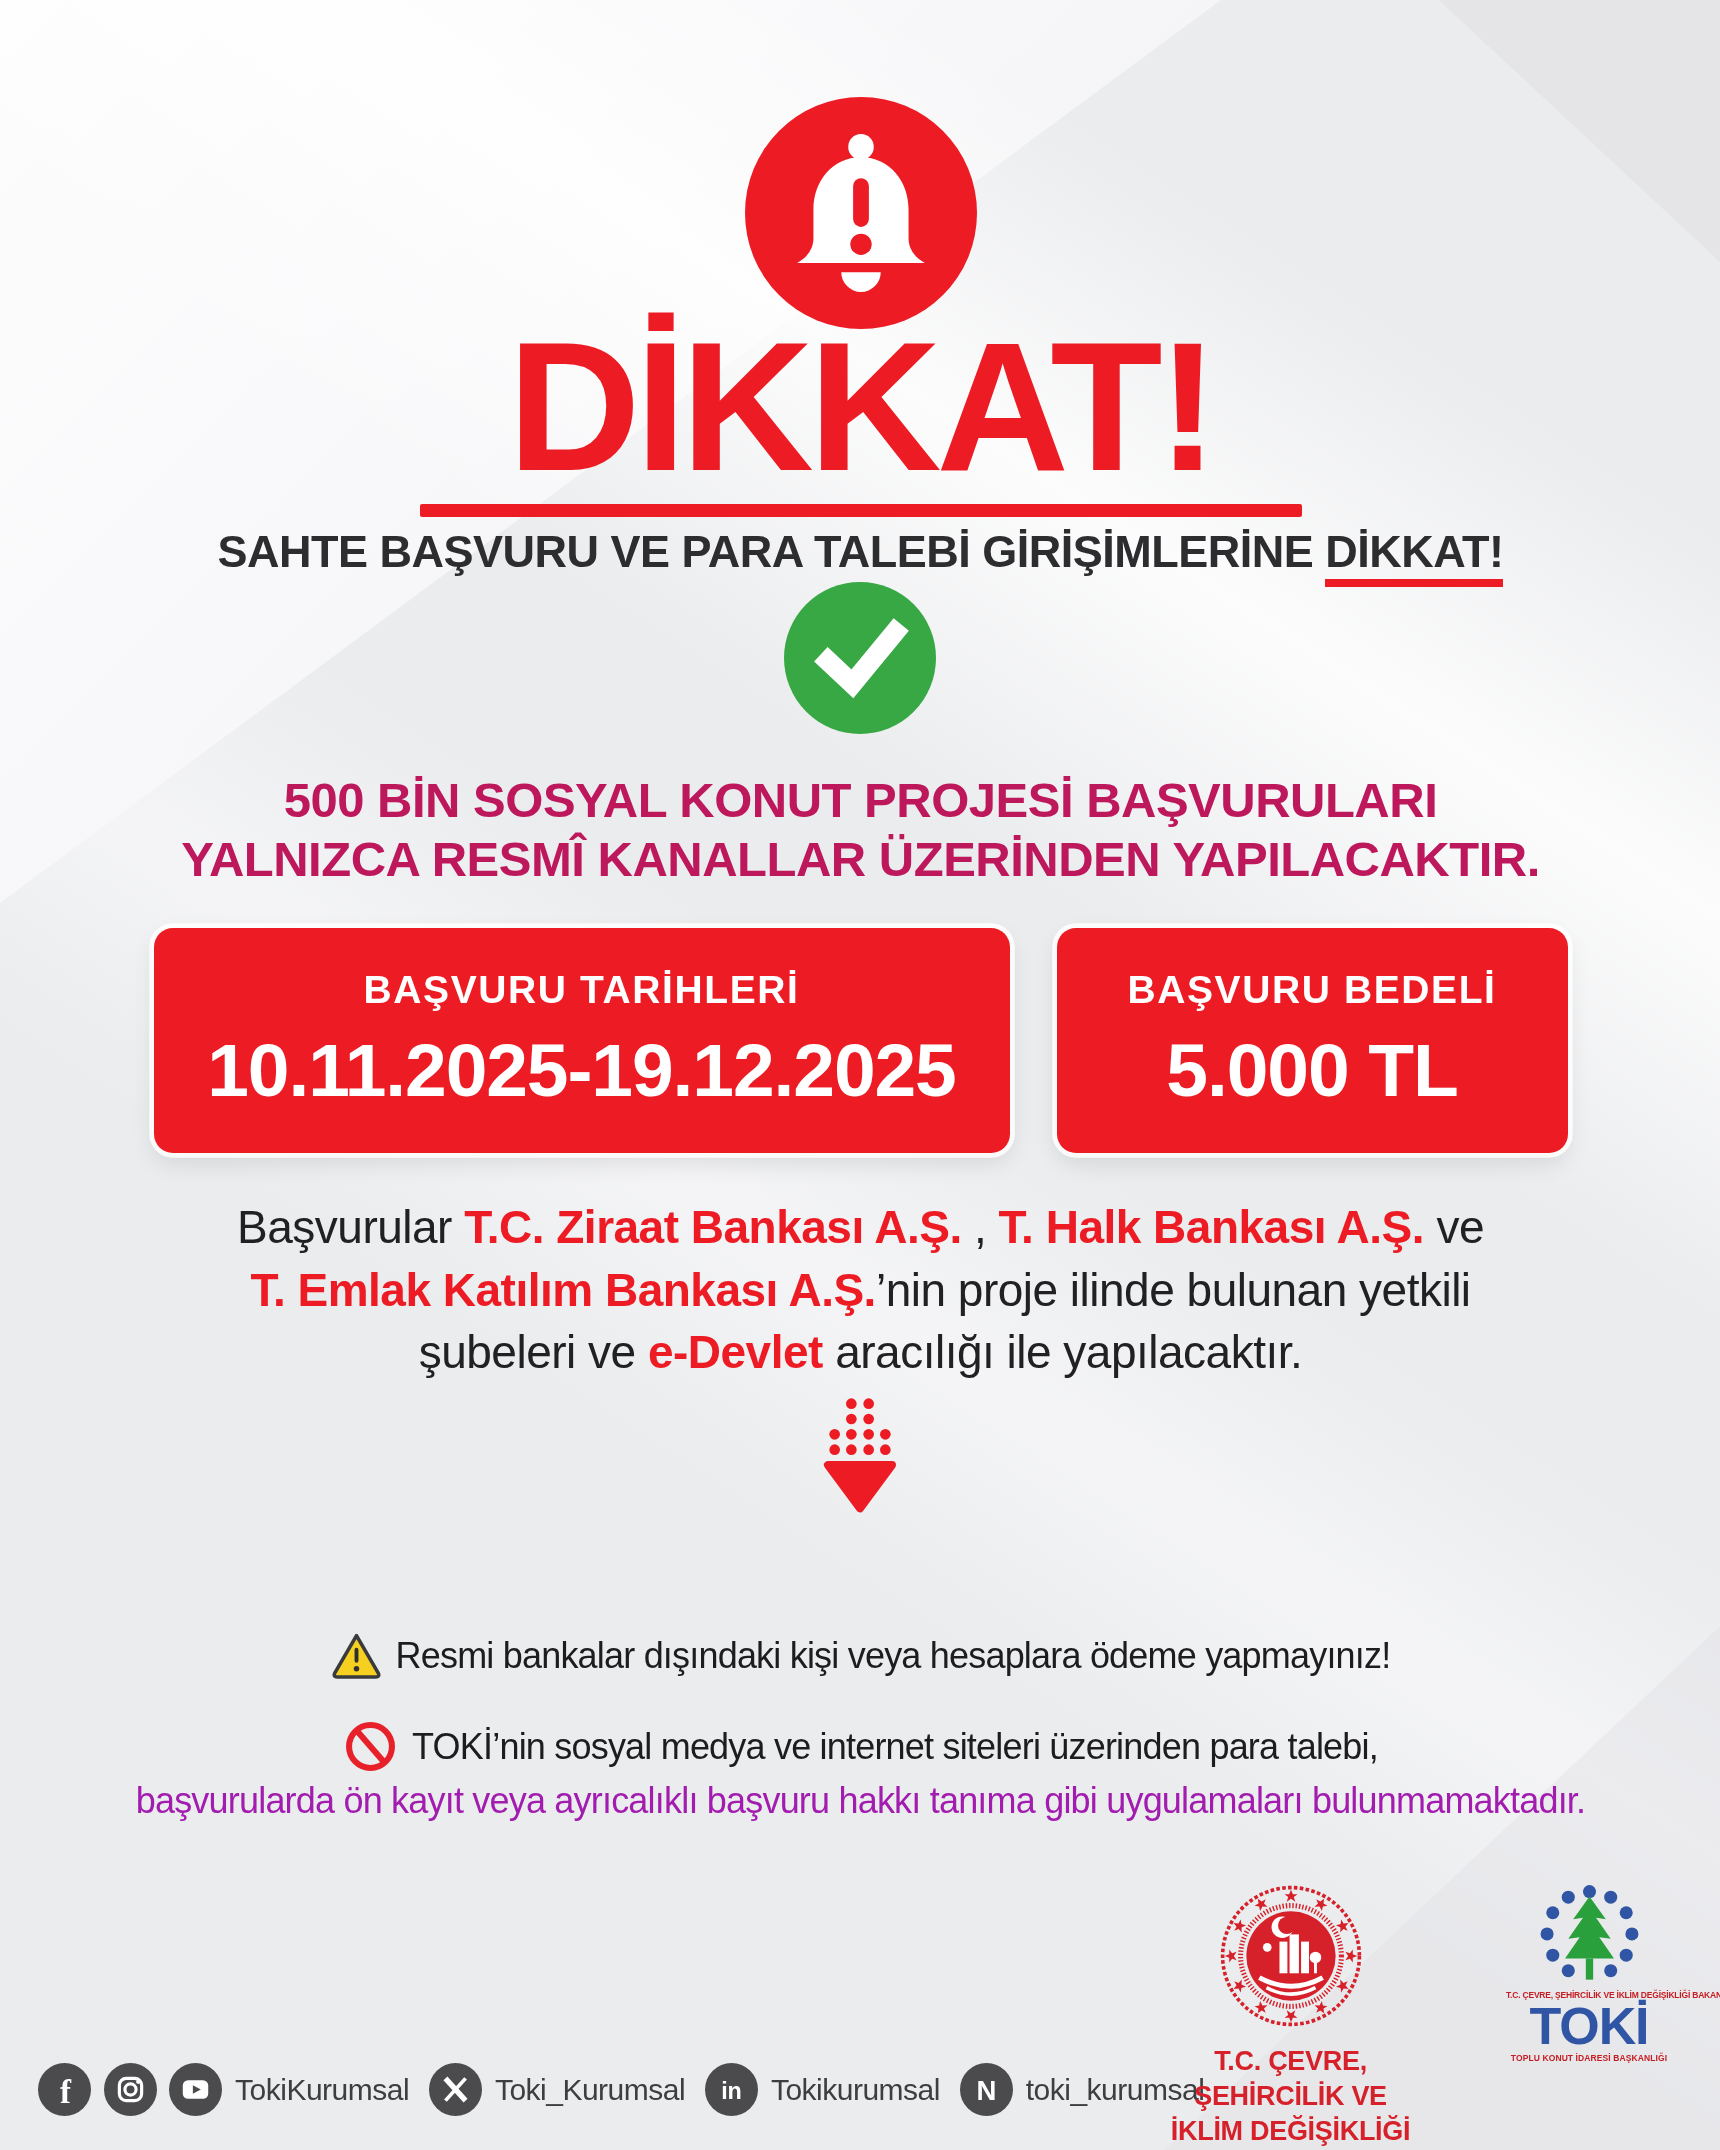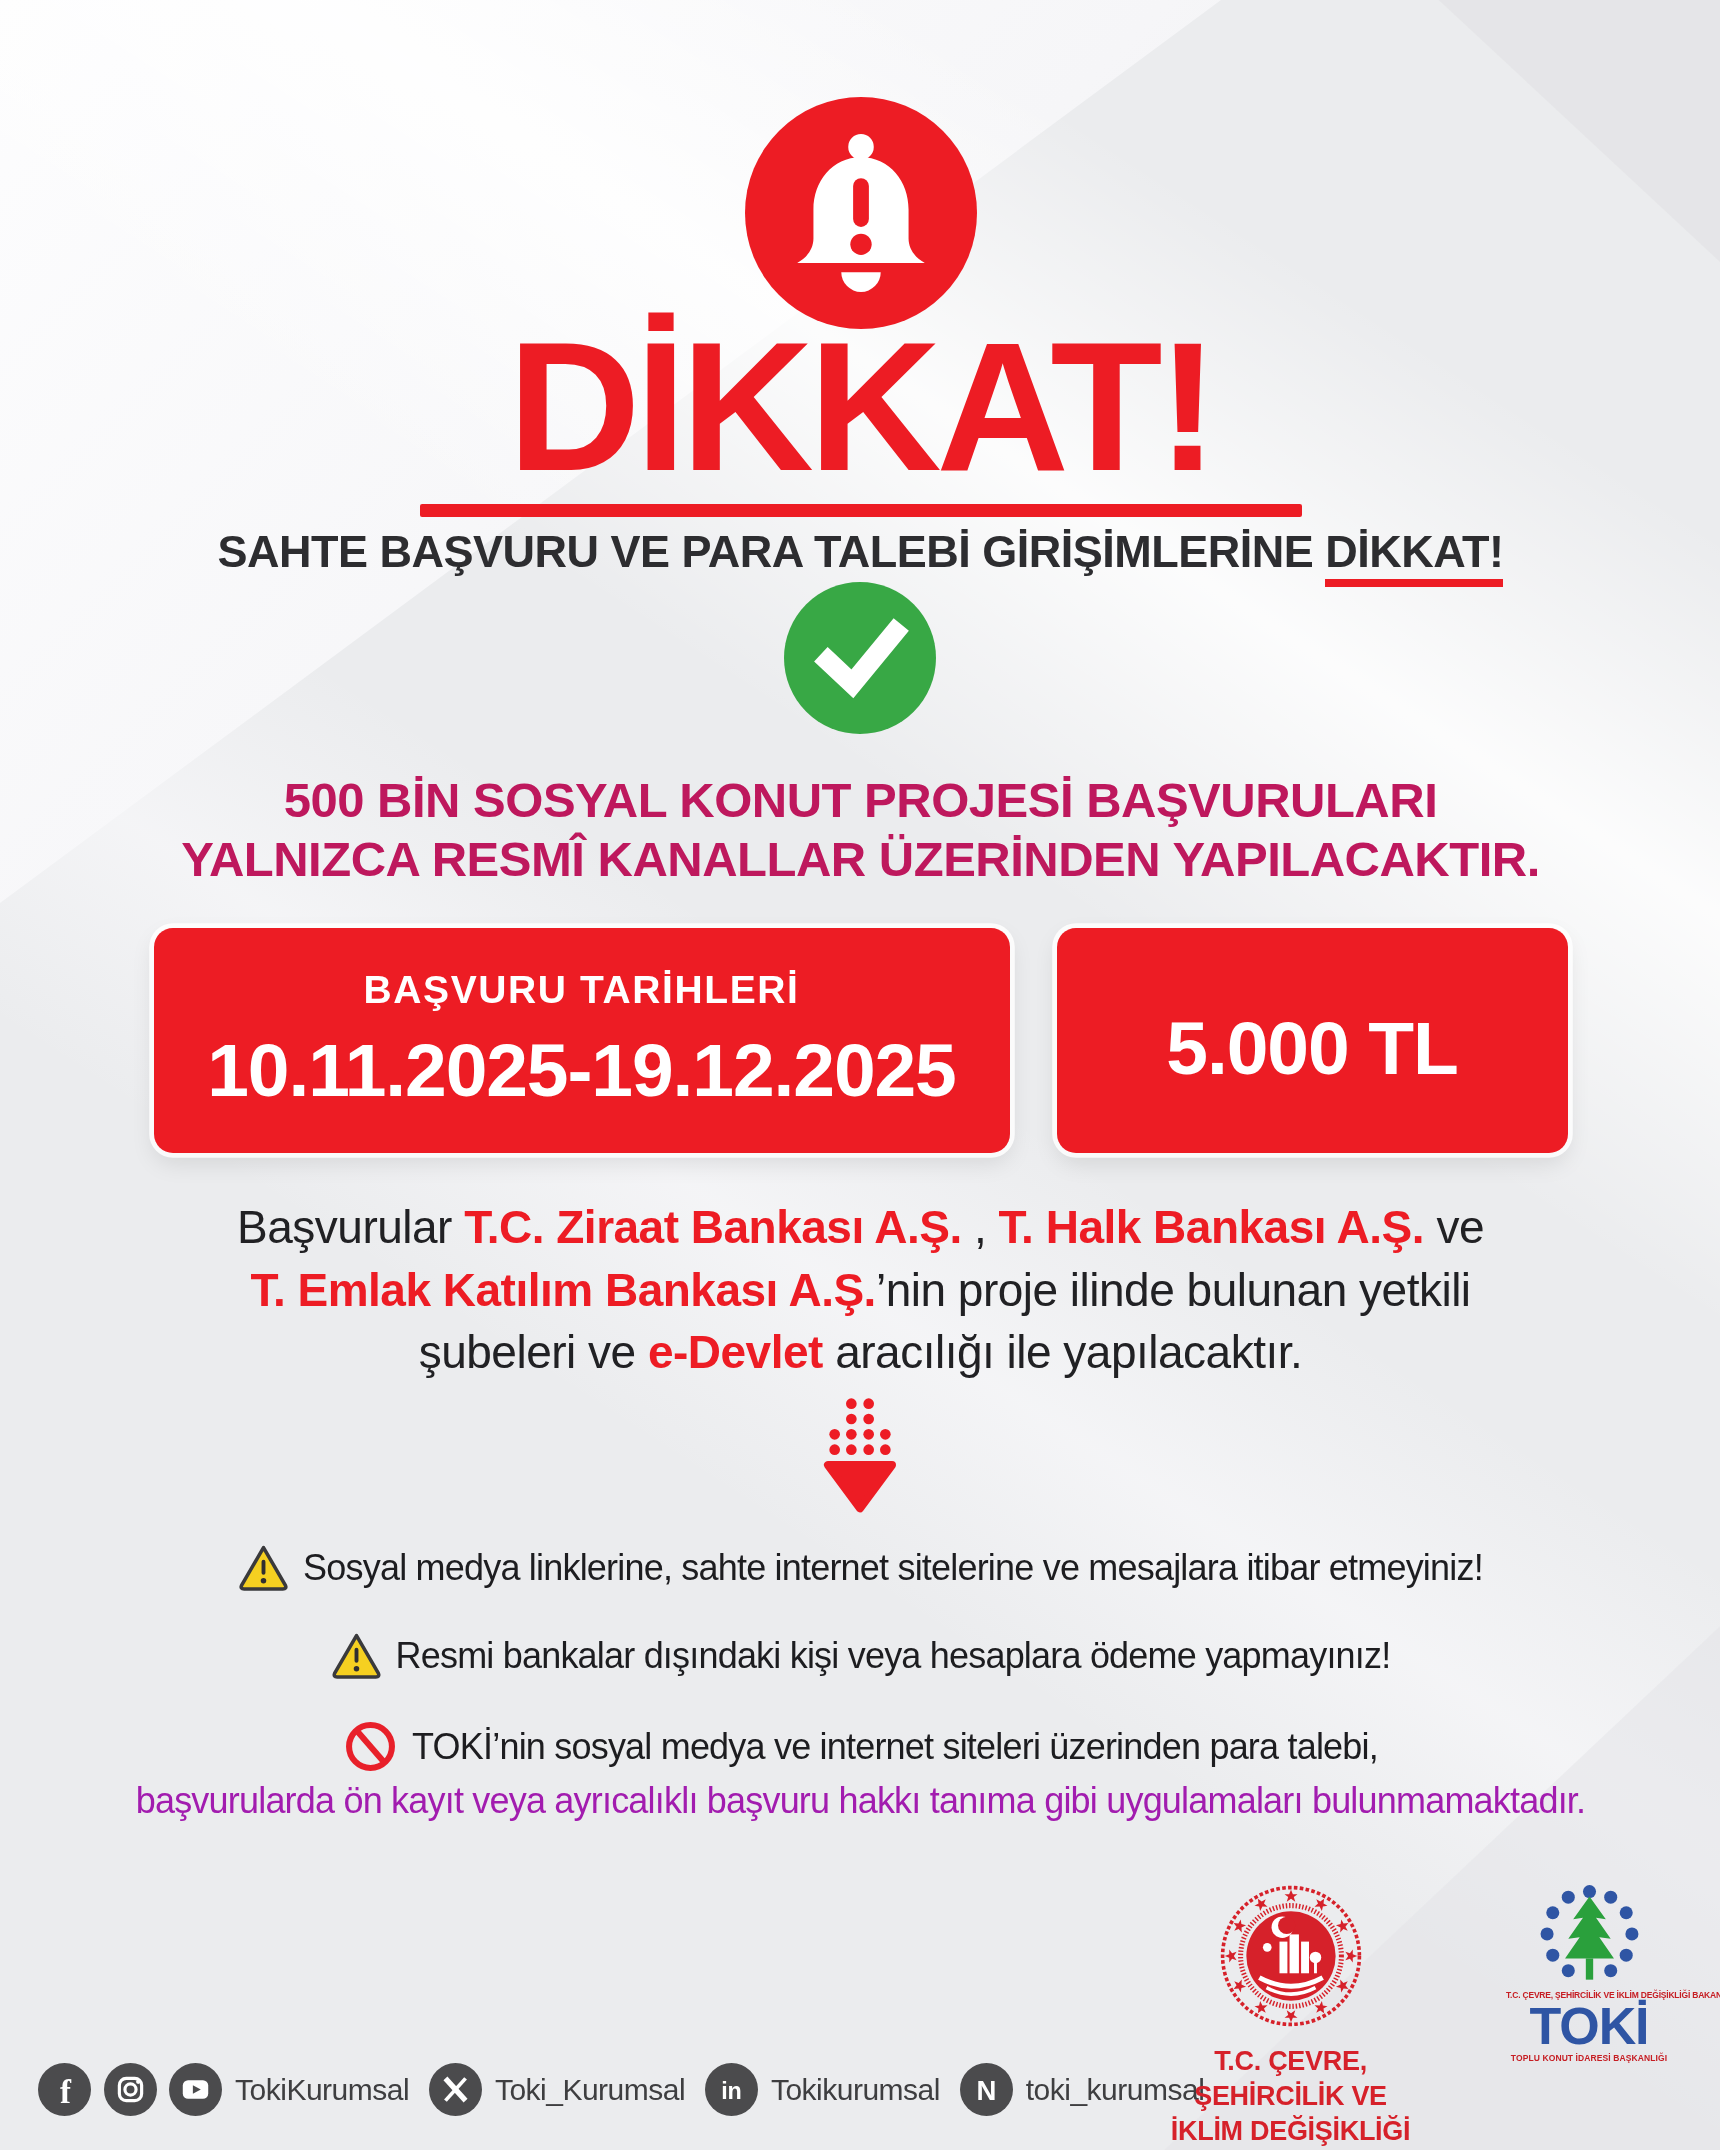--- a/index.html
+++ b/index.html
@@ -145,20 +145,21 @@
     <div>500 BİN SOSYAL KONUT PROJESİ BAŞVURULARI</div>
     <div>YALNIZCA RESMÎ KANALLAR ÜZERİNDEN YAPILACAKTIR.</div>
   </div>
 
   <div class="cards">
     <div class="card dates">
       <div class="card-label">BAŞVURU TARİHLERİ</div>
       <div class="card-value">10.11.2025-19.12.2025</div>
     </div>
     <div class="card fee">
+      <div class="card-label">BAŞVURU BEDELİ</div>
       <div class="card-value">5.000 TL</div>
     </div>
   </div>
 
   <div class="centered application">
     <div>
       <span>Başvurular</span>
       <span class="bank">T.C. Ziraat Bankası A.Ş.</span>
       <span>,</span>
       <span class="bank">T. Halk Bankası A.Ş.</span>
@@ -187,30 +188,20 @@
           <circle cx="98" cy="56" r="8"></circle>
         <circle cx="22" cy="79" r="8"></circle>
           <circle cx="47" cy="79" r="8"></circle>
           <circle cx="73" cy="79" r="8"></circle>
           <circle cx="98" cy="79" r="8"></circle>
         <path d="M12 102 L108 102 L60 167 Z" stroke="#ed1c24" stroke-width="12" stroke-linejoin="round"></path>
       </g>
     </svg>
   </div>
 
-  <div class="warning-row warn-1">
-    <span class="wicon">
-      <svg viewBox="0 0 100 92">
-        <path d="M50 7 L93 81 Q96 88 88 88 L12 88 Q4 88 7 81 Z" fill="#f5d021" stroke="#3a3a3c" stroke-width="7" stroke-linejoin="round"></path>
-        <rect x="46.2" y="31" width="7.6" height="29" rx="3.8" fill="#2f2f31"></rect>
-        <circle cx="50" cy="72" r="5.4" fill="#2f2f31"></circle>
-      </svg>
-    </span>
-    <span>Sosyal medya linklerine, sahte internet sitelerine ve mesajlara itibar etmeyiniz!</span>
-  </div>
 
   <div class="warning-row warn-3a">
     <span class="picon">
       <svg viewBox="0 0 100 100">
         <circle cx="50" cy="50" r="39" fill="none" stroke="#e8202a" stroke-width="11"></circle>
         <line x1="24" y1="20" x2="76" y2="80" stroke="#e8202a" stroke-width="11"></line>
       </svg>
     </span>
     <span>TOKİ’nin sosyal medya ve internet siteleri üzerinden para talebi,</span>
   </div>

